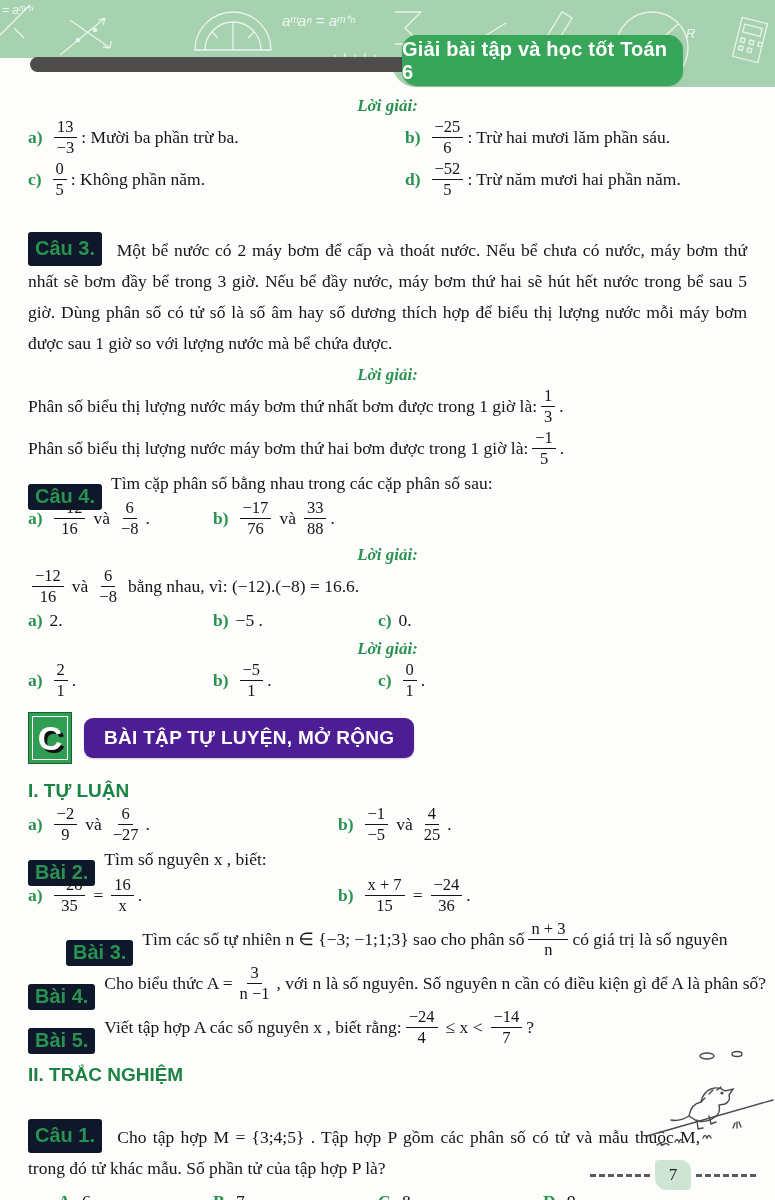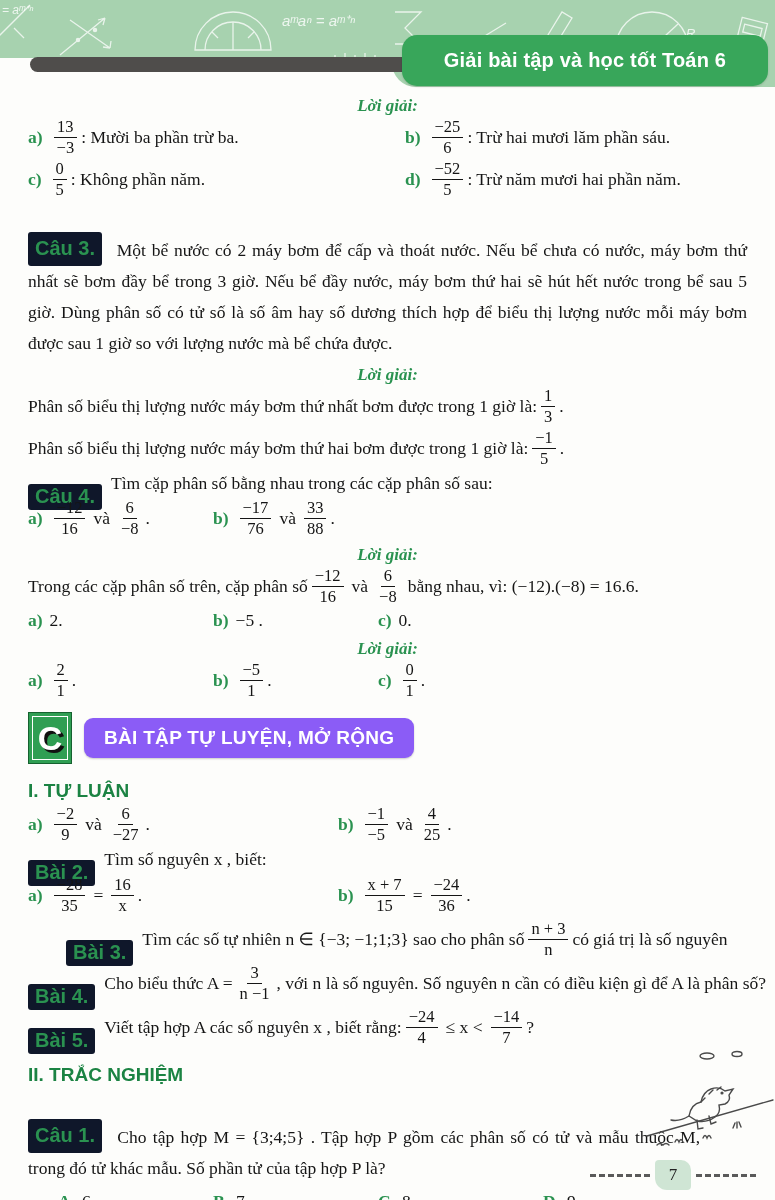--- a/index.html
+++ b/index.html
@@ -8,21 +8,21 @@
     background:#fdfdfb;color:#151515;
     font-family:"Liberation Serif", serif;font-size:17.5px;
   }
   
   .header{position:relative;height:90px;padding-left:41px;}
   .band{position:absolute;left:0;top:0;width:775px;height:58px;background:#a7d2af;}
   .band-ext{position:absolute;left:392px;top:56px;width:383px;height:31px;background:#a7d2af;border-bottom-left-radius:24px;}
   .doodles{position:absolute;left:0;top:0;width:775px;height:88px;pointer-events:none;}
   .dark-bar{position:absolute;left:30px;top:57px;width:392px;height:15px;background:#4f4d4b;border-radius:9px 0 0 9px;}
   .title-box{
-    position:absolute;left:402px;top:35px;width:366px;height:51px;background:#38a65a;border-radius:15px;
+    position:absolute;left:402px;top:35px;width:281px;height:51px;background:#38a65a;border-radius:15px;
     display:flex;align-items:center;justify-content:center;
     color:#fff;font-family:"Liberation Sans",sans-serif;font-weight:bold;font-size:20px;letter-spacing:.2px;
     box-shadow:0 1px 2px rgba(0,0,0,.15);
   }
   
   .page{padding:0 28px;position:relative;}
   .loigiai{text-align:center;color:#2a9250;font-weight:bold;font-style:italic;font-size:17px;height:20px;margin-top:6px;}
   .chip{
     display:inline-block;background:#0f172a;color:#2a9250;border-radius:3px;
     font-family:"Liberation Sans",sans-serif;font-weight:bold;font-size:20px;
@@ -44,21 +44,21 @@
   .badgeC{
     width:44px;height:52px;background:#2f9e53;border:1px solid #15622f;box-sizing:border-box;
     display:flex;align-items:center;justify-content:center;position:relative;
   }
   .badgeC .inner{position:absolute;inset:3px;border:1.5px solid #fff;}
   .badgeC .letter{
     position:relative;color:#fff;font-family:"Liberation Sans",sans-serif;font-weight:bold;font-size:34px;
     text-shadow:3px 3px 0 #111;line-height:1;
   }
   .bannerC{
-    margin-left:12px;background:#8b5cf6;border-radius:9px;height:40px;display:inline-flex;align-items:center;
+    margin-left:12px;background:#4c1d95;border-radius:9px;height:40px;display:inline-flex;align-items:center;
     padding:0 20px;color:#fff;font-family:"Liberation Sans",sans-serif;font-weight:bold;font-size:19px;letter-spacing:.3px;
     box-shadow:0 1px 2px rgba(0,0,0,.2);
   }
   .sec-heading{
     color:#1b8343;font-family:"Liberation Sans",sans-serif;font-weight:bold;font-size:19px;
     height:24px;margin-top:14px;display:flex;align-items:center;
   }
   
   .footer{position:absolute;right:14px;bottom:10px;display:flex;align-items:center;}
   .dash{width:60px;border-top:3px dashed #5a5a5a;margin:0 5px;}
@@ -200,21 +200,20 @@
       <span class="mid">và</span>
       <span class="frac">
           <span class="num">33</span>
           <span class="den">88</span>
         </span>
       <span>.</span>
     </div>
   </div>
   <div class="loigiai">Lời giải:</div>
   <div class="row h42">
-    <span>Trong các cặp phân số trên, cặp phân số</span>
     <span class="frac">
         <span class="num">−12</span>
         <span class="den">16</span>
       </span>
     <span class="mid">và</span>
     <span class="frac">
         <span class="num">6</span>
         <span class="den">−8</span>
       </span>
     <span class="mid">bằng nhau, vì: (−12).(−8) = 16.6.</span>

